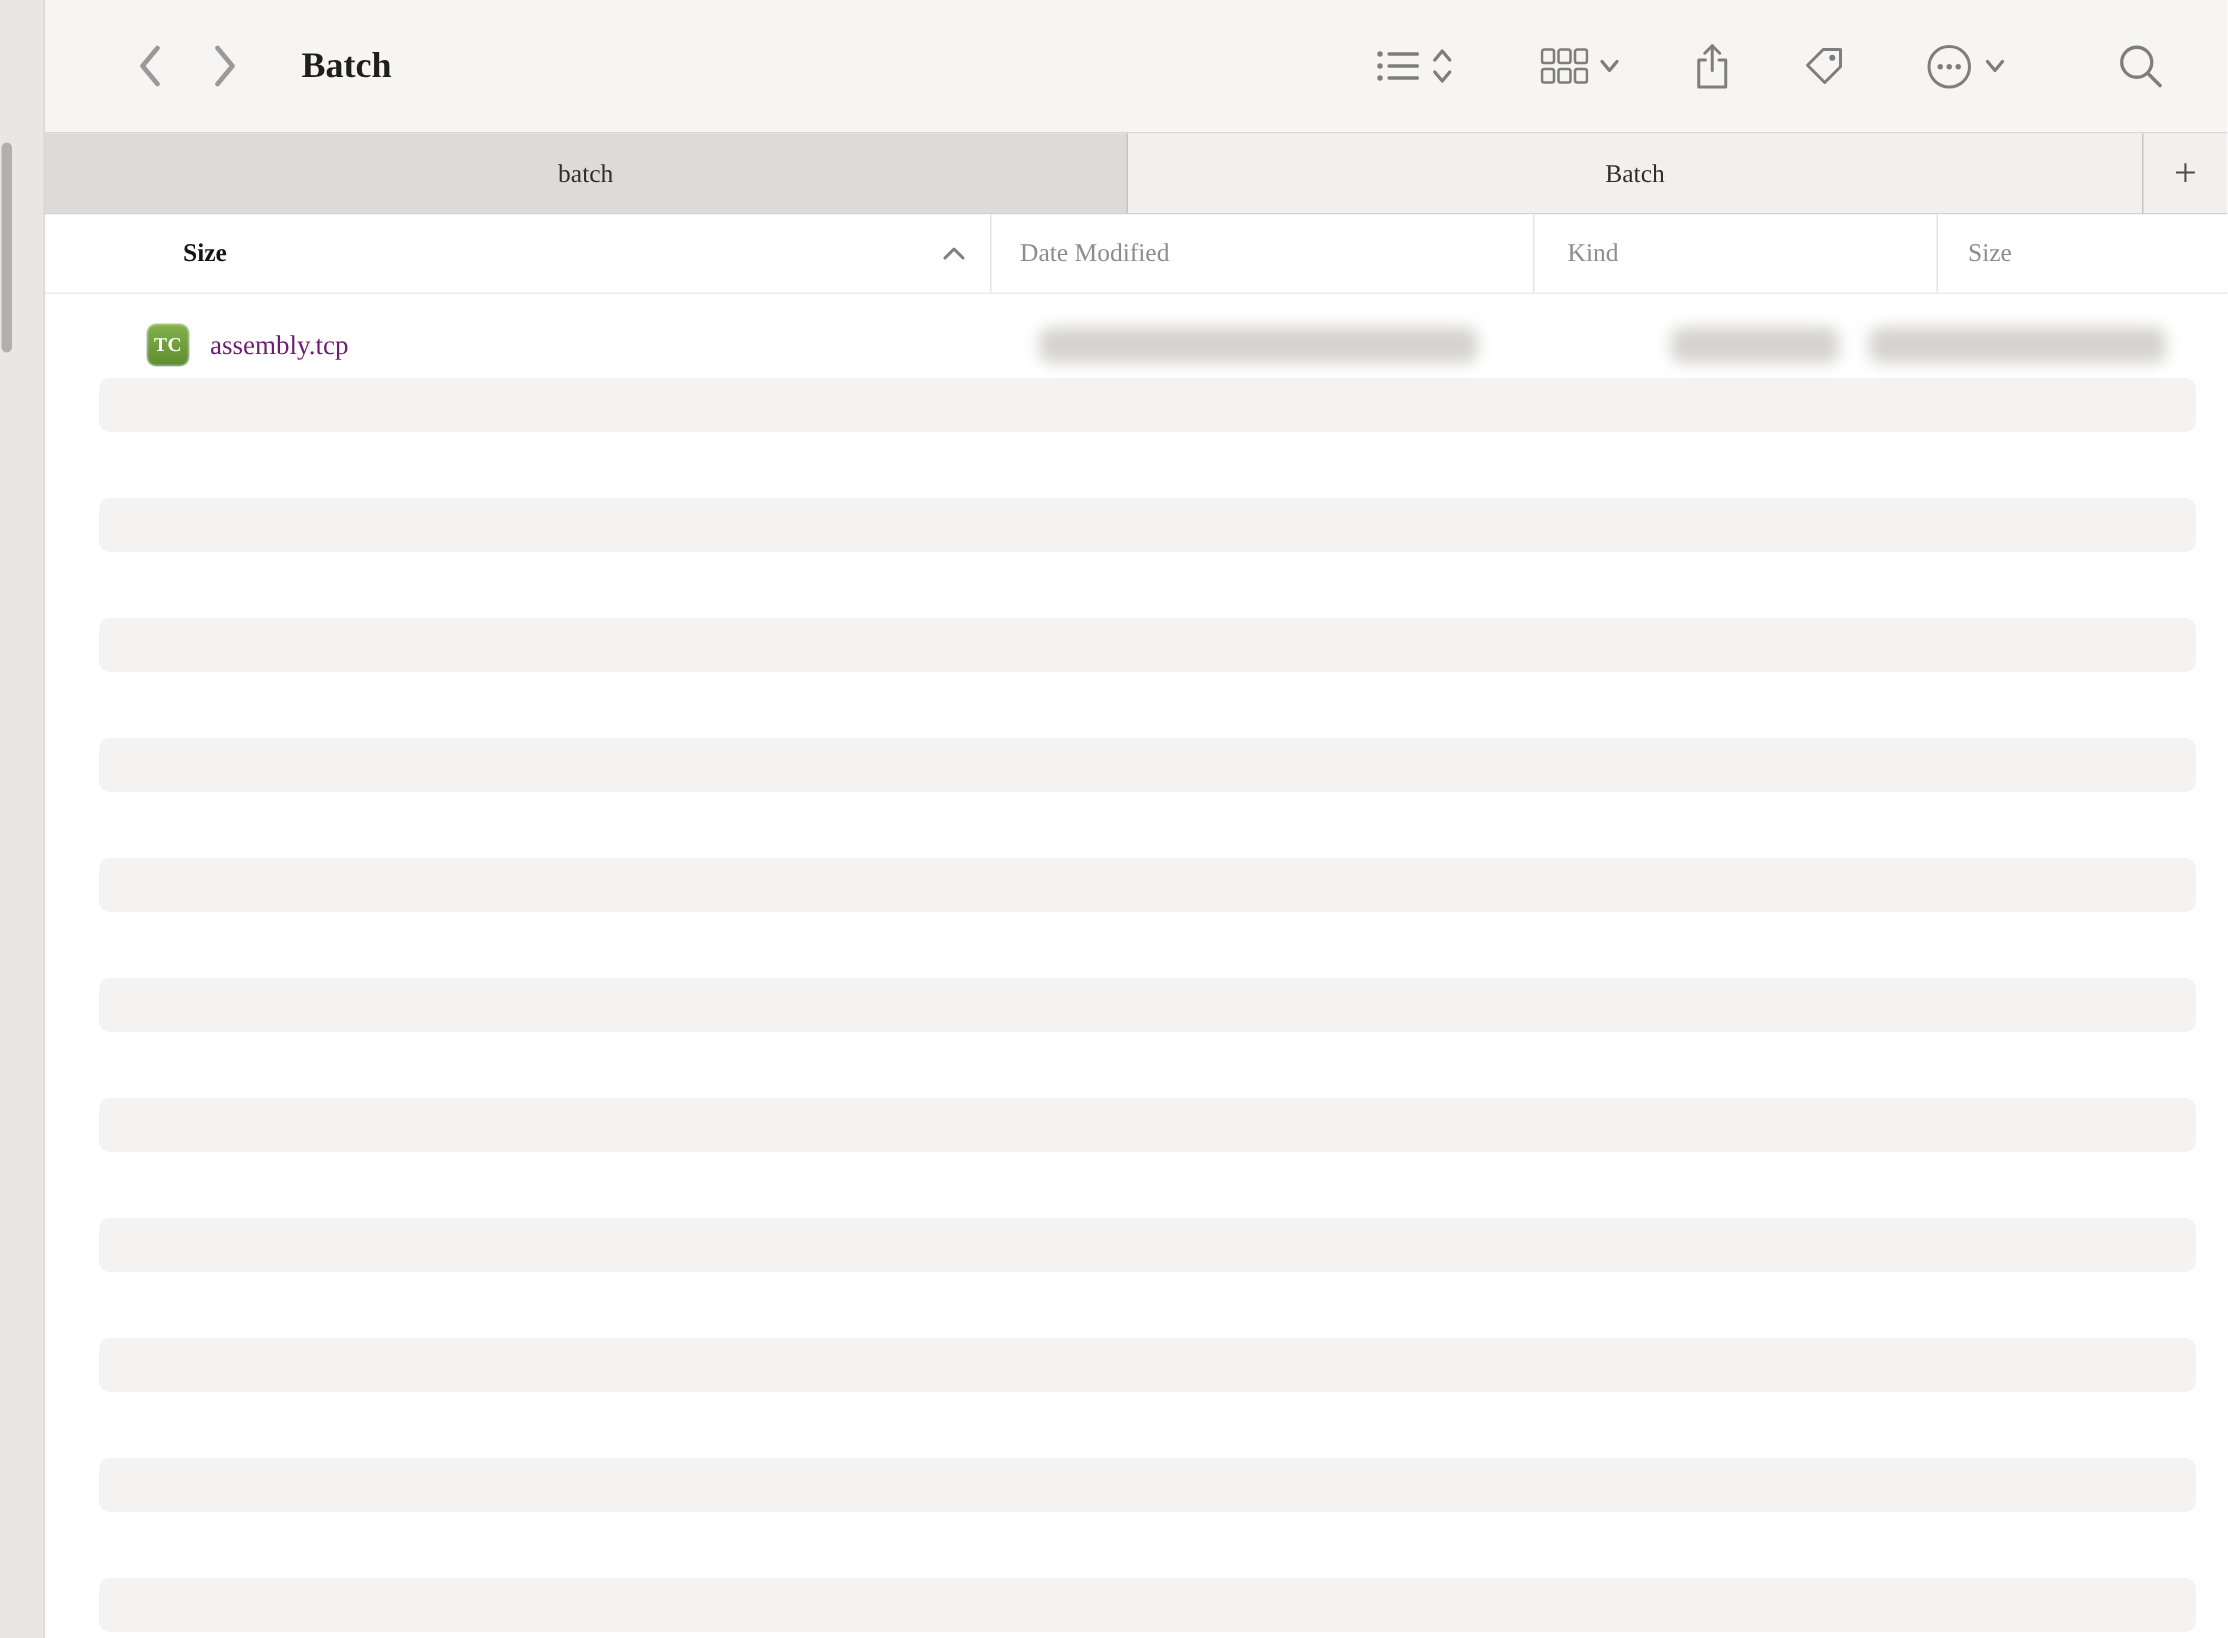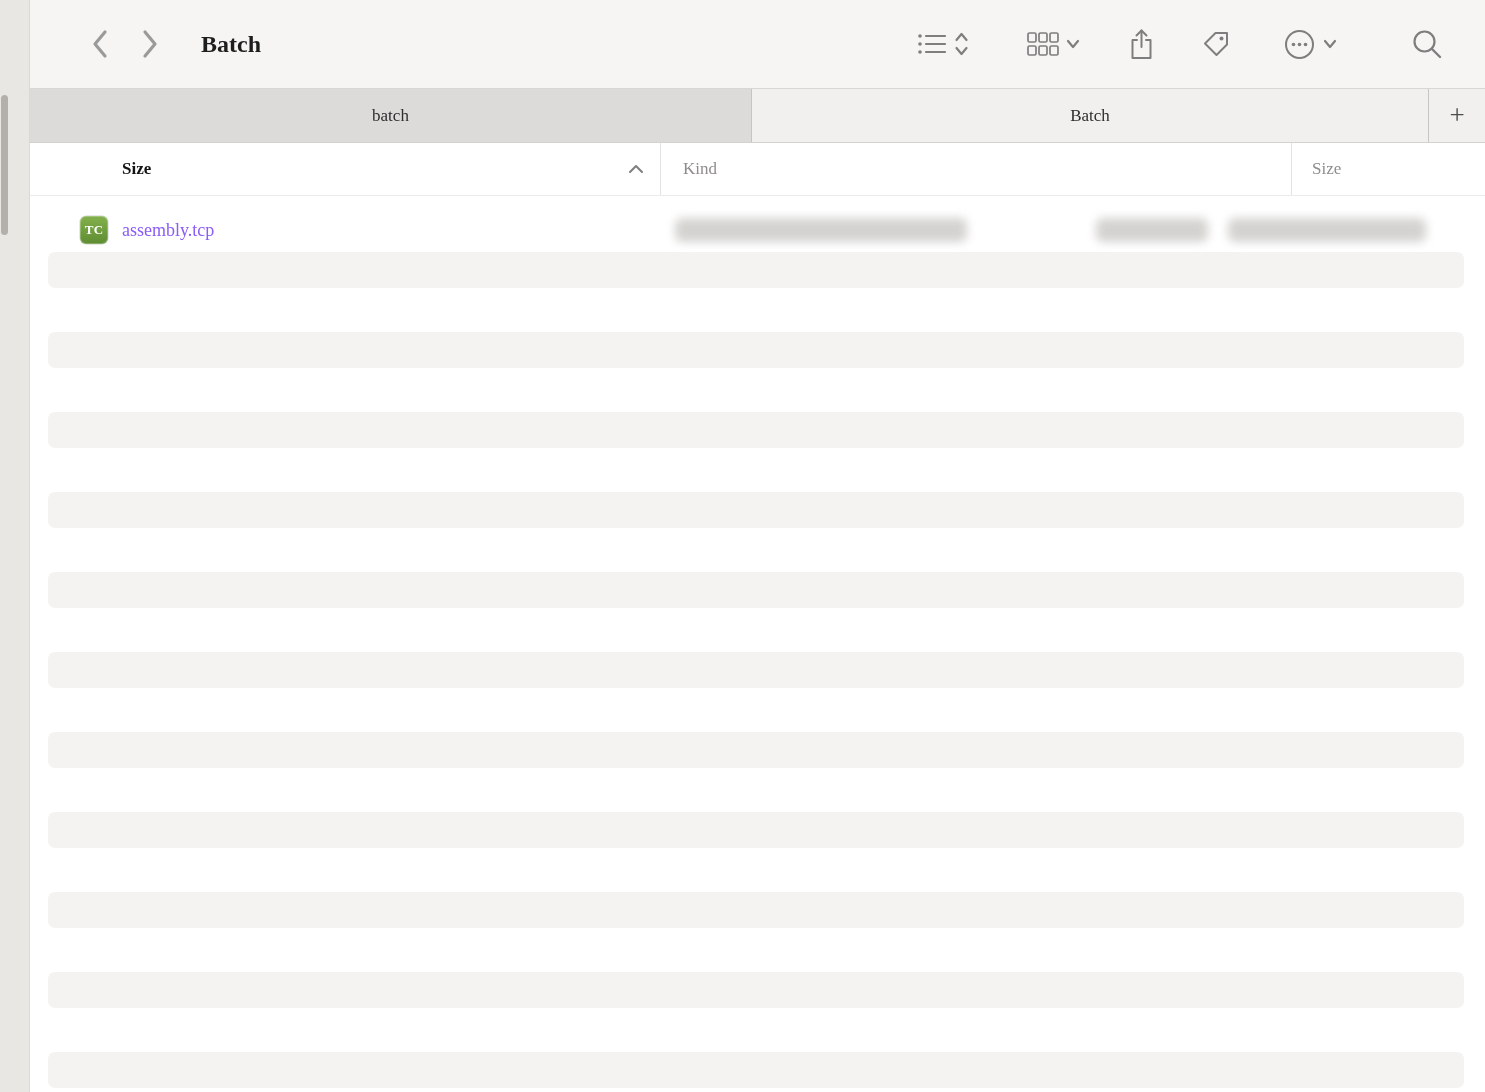--- a/index.html
+++ b/index.html
@@ -40,31 +40,31 @@
   .header-row { height:53px; display:flex; align-items:stretch; background:#fff; border-bottom:1px solid #ebebe9; }
   .hcol { display:flex; align-items:center; font-size:17px; color:#8e8d8b; cursor:default; }
   .hcol-name { width:630px; padding-left:92px; color:#141414; font-weight:700; }
   .sort-icon { margin-left:auto; margin-right:16px; display:flex; }
   .hcol-date { width:362px; padding-left:19px; border-left:1px solid #e4e3e1; }
   .hcol-size { width:194px; padding-left:20px; border-left:1px solid #e4e3e1; }
   .hcol-kind { flex:1; padding-left:22px; border-left:1px solid #e4e3e1; }
 
   
   .file-list { flex:1; padding-top:14px; overflow:hidden; }
-  .row { height:40px; position:relative; }
+  .row { height:40px; position:relative;margin-left:18px; }
   .row.striped::before { content:""; position:absolute; left:18px; right:21px; top:2px; bottom:2px;
                          background:#f4f3f1; border-radius:7px; }
   .file-row { display:flex; align-items:center; }
   .cell-name { width:630px; display:flex; align-items:center; padding-left:50px; }
   .file-icon { width:28px; height:28px; border-radius:6px;
                background:linear-gradient(180deg,#84b14c,#5e8c31);
                color:#fff; font-weight:700; font-size:13px; letter-spacing:.3px;
                display:flex; align-items:center; justify-content:center;
                box-shadow: inset 0 0 0 1px rgba(255,255,255,.25), 0 0 0 .5px rgba(0,0,0,.18); }
-  .file-name { margin-left:14px; font-size:18px; color:#8b5cf6; }
+  .file-name { margin-left:14px; font-size:18px; color:#701a75; }
   .cell-date { width:362px; display:flex; align-items:center; }
   .cell-size { width:194px; display:flex; align-items:center; }
   .cell-kind { flex:1; display:flex; align-items:center; }
   .blob { height:24px; border-radius:7px; background:#c9c8c5; filter:blur(5px); opacity:.8; }
   .blob-date { width:292px; margin-left:15px; }
   .blob-size { width:112px; margin-left:auto; margin-right:8px; }
   .blob-kind { width:198px; margin-left:12px; }
 </style>
 </head>
 <body>
@@ -174,20 +174,23 @@
 
     <div class="header-row">
       <div class="hcol hcol-name">
         <span>Size</span>
         <span class="sort-icon">
           <svg width="16" height="10" viewBox="0 0 16 10">
             <path d="M2 8 L8 2 L14 8" stroke="#7f7f7f" stroke-width="2" fill="none" stroke-linecap="round" stroke-linejoin="round"></path>
           </svg>
         </span>
       </div>
+      <div class="hcol hcol-date">
+        <span>Date Modified</span>
+      </div>
       <div class="hcol hcol-kind">
         <span>Kind</span>
       </div>
       <div class="hcol hcol-size">
         <span>Size</span>
       </div>
     </div>
 
     <div class="file-list">
       <div class="row file-row">

